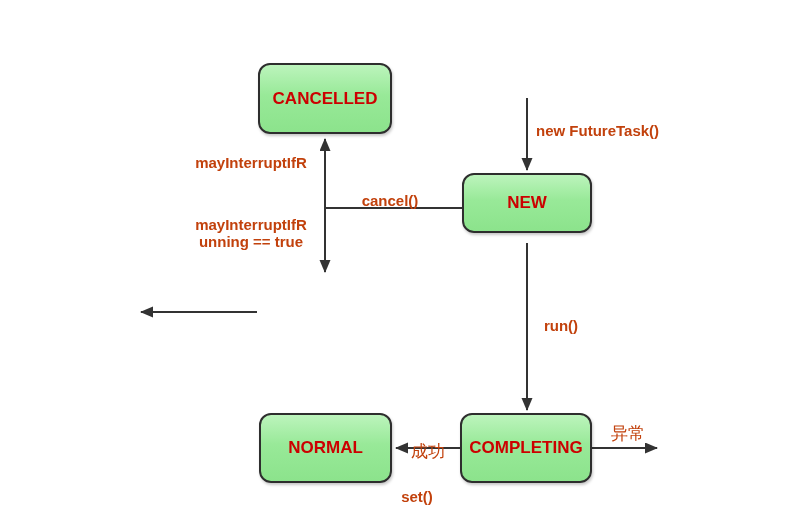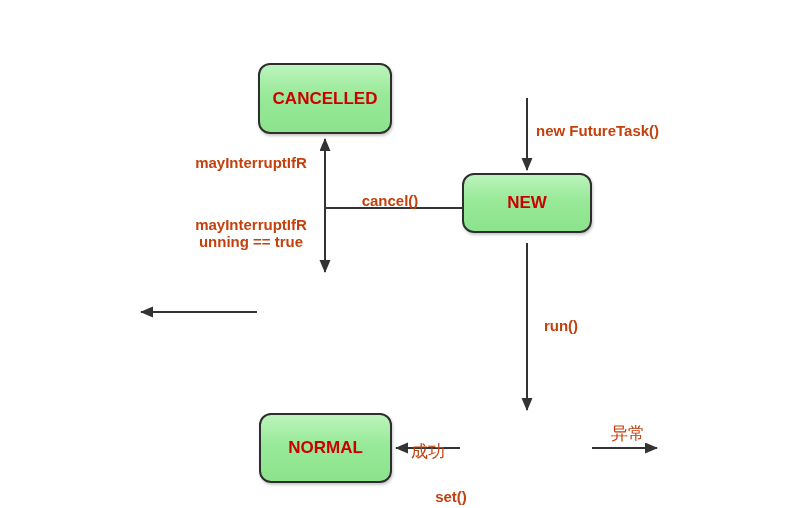--- a/index.html
+++ b/index.html
@@ -63,37 +63,40 @@
   <div class="state-node" style="left:462px;top:173px;width:130px;height:60px;">
     <span>NEW</span>
   </div>
 
 
 
   <div class="state-node" style="left:259px;top:413px;width:133px;height:70px;">
     <span>NORMAL</span>
   </div>
 
+  <div class="state-node" style="left:460px;top:413px;width:132px;height:70px;">
+    <span>COMPLETING</span>
+  </div>
 
 
   <div class="edge-label" style="left:536px;top:122px;">new FutureTask()</div>
 
   <div class="edge-label center" style="left:345px;top:192px;width:90px;">cancel()</div>
 
   <div class="edge-label center" style="left:188px;top:154px;width:126px;">
     <div>mayInterruptIfR</div>
   </div>
 
   <div class="edge-label center" style="left:188px;top:216px;width:126px;">
     <div>mayInterruptIfR</div>
     <div>unning == true</div>
   </div>
 
   <div class="edge-label center" style="left:535px;top:317px;width:52px;">run()</div>
 
   <div class="edge-label zh center" style="left:404px;top:413px;width:48px;margin-top:30px;">成功</div>
 
-  <div class="edge-label center" style="left:420px;top:488px;width:62px;">set()</div>
+  <div class="edge-label center" style="left:386px;top:488px;width:62px;">set()</div>
 
   <div class="edge-label zh center" style="left:604px;top:413px;width:48px;margin-top:12px;">异常</div>
 
 
 </div>
 
 </body></html>

